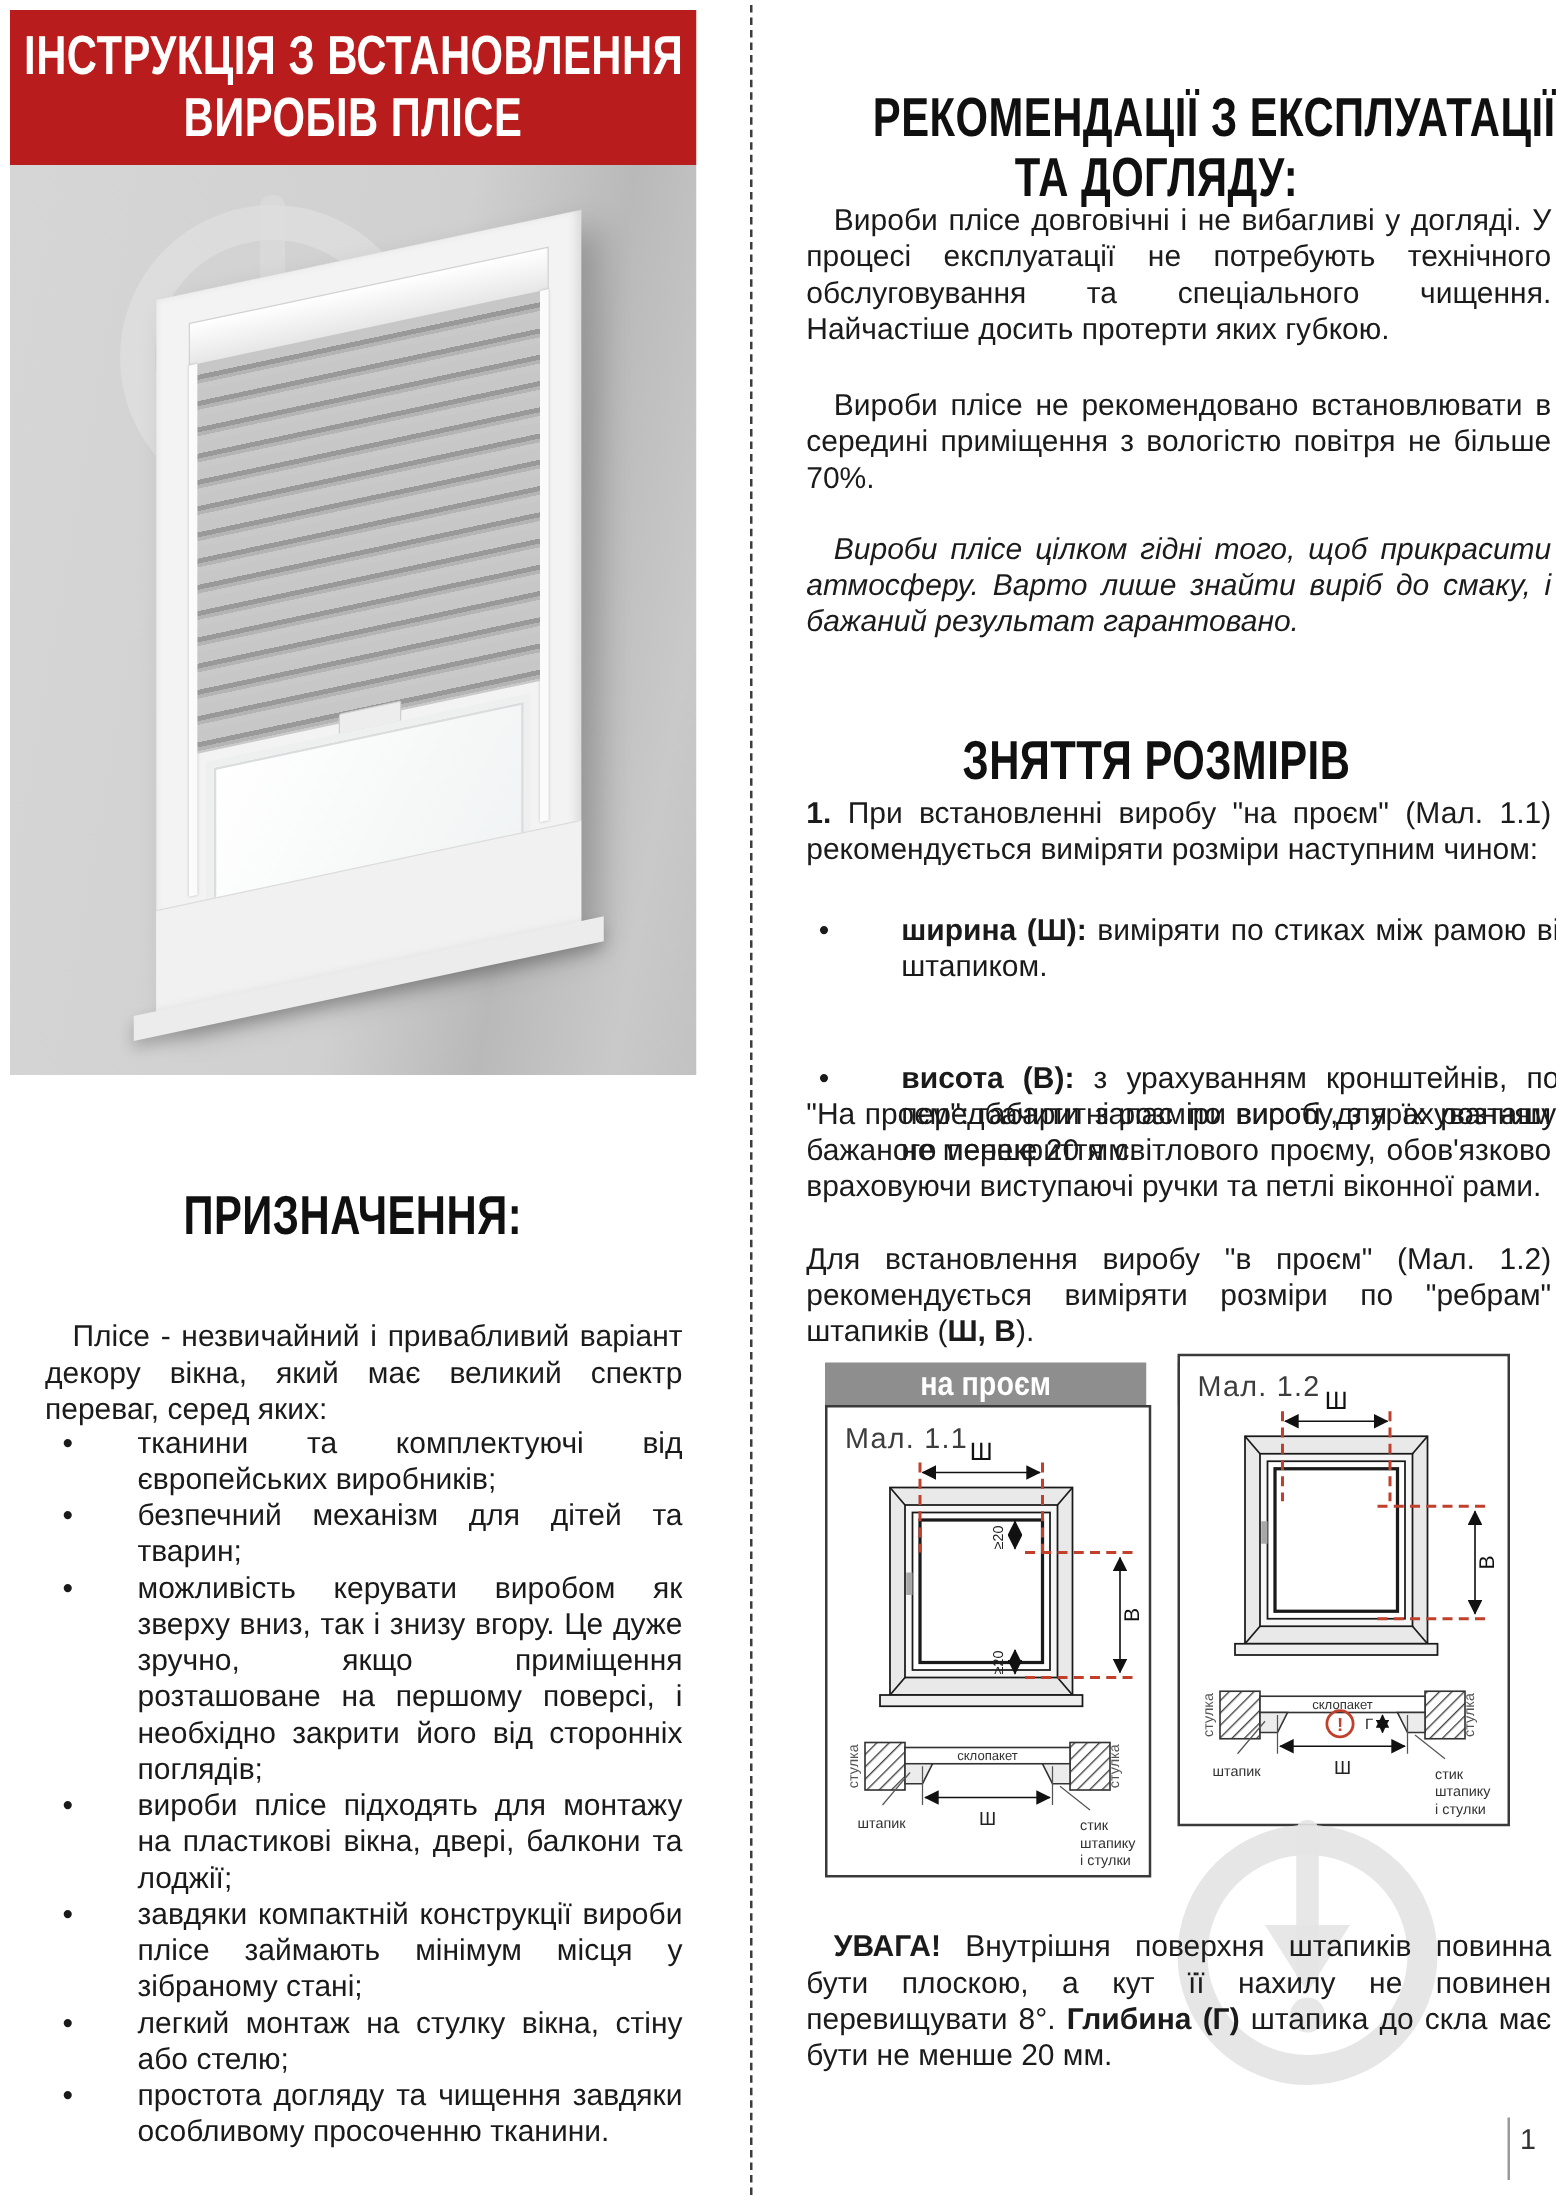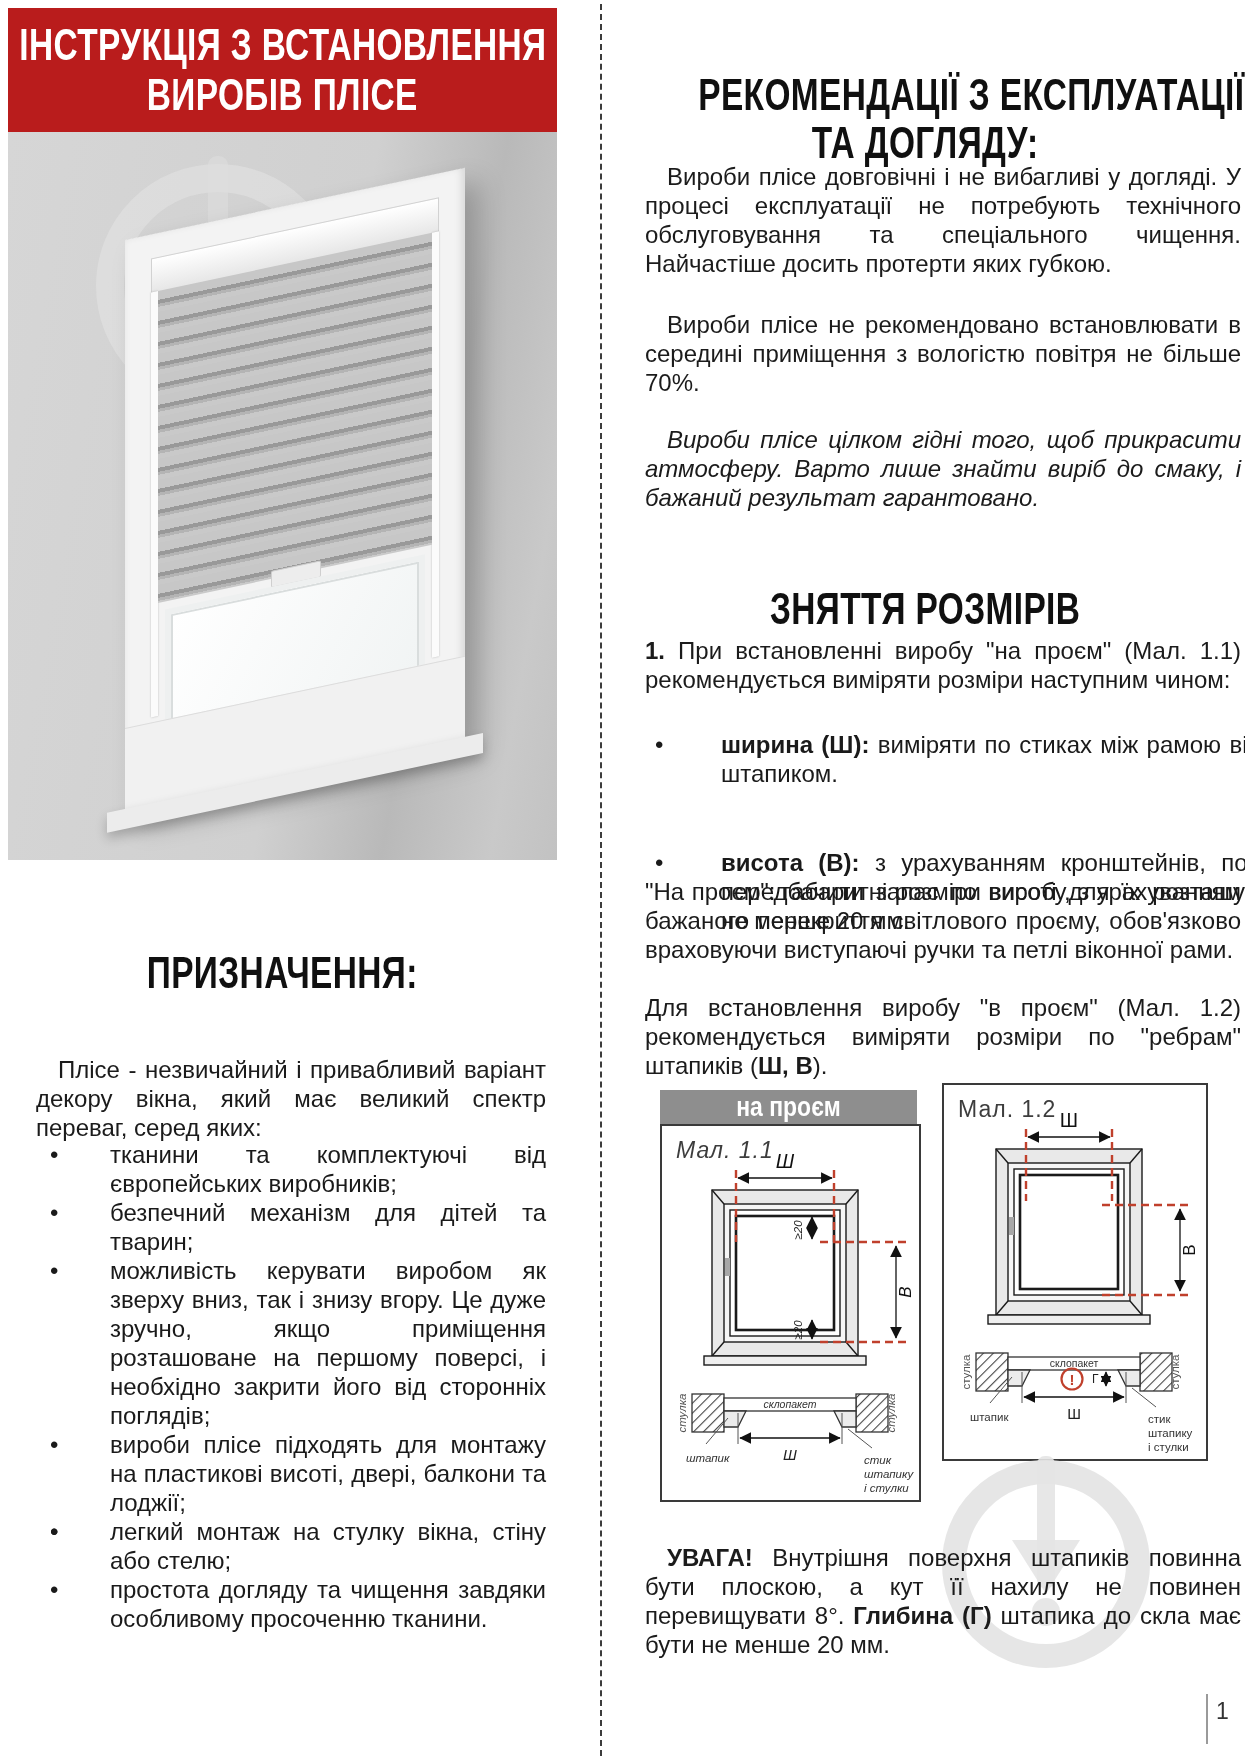--- a/index.html
+++ b/index.html
@@ -101,24 +101,24 @@
       <span class="dot">•</span>
       <span>тканини та комплектуючі від європейських виробників;</span></li>
     <li>
       <span class="dot">•</span>
       <span>безпечний механізм для дітей та тварин;</span></li>
     <li>
       <span class="dot">•</span>
       <span>можливість керувати виробом як зверху вниз, так і знизу вгору. Це дуже зручно, якщо приміщення розташоване на першому поверсі, і необхідно закрити його від сторонніх поглядів;</span></li>
     <li>
       <span class="dot">•</span>
-      <span>вироби плісе підходять для монтажу на пластикові висоті, двері, балкони та лоджії;</span></li>
-    <li>
-      <span class="dot">•</span>
-      </li>
+      <span>вироби плісе підходять для монтажу на пластикові вікна, двері, балкони та лоджії;</span></li>
+    <li>
+      <span class="dot">•</span>
+      <span>завдяки компактній конструкції вироби плісе займають мінімум місця у зібраному стані;</span></li>
     <li>
       <span class="dot">•</span>
       <span>легкий монтаж на стулку вікна, стіну або стелю;</span></li>
     <li>
       <span class="dot">•</span>
       <span>простота догляду та чищення завдяки особливому просоченню тканини.</span></li>
   </ul>
 
   <div class="abs center" style="left:612px;top:40px;width:626px;margin-top:31px;">
     <span class="cond" style="font-size:44px;line-height:48px;color:#101010;">РЕКОМЕНДАЦІЇ З ЕКСПЛУАТАЦІЇ</span><br>
@@ -155,21 +155,21 @@
     <span>Для встановлення виробу "в проєм" (Мал. 1.2) рекомендується виміряти розміри по "ребрам" штапиків (</span><span class="b">Ш, В</span><span>).</span>
   </div>
 
   <div class="abs figband" style="left:660px;top:1090px;width:257px;height:34px;">
     <span>на проєм</span>
   </div>
   <div class="abs figband" style="left:942px;top:1090px;width:262px;height:34px;">
     <span>у проєм</span>
   </div>
 
-  <div class="abs figbox" style="left:660px;top:1124px;width:257px;height:374px;font-style:italic;">
+  <div class="abs figbox" style="left:660px;top:1124px;width:257px;height:374px;">
     <svg class="fig-svg" viewBox="0 0 257 374">
       <defs>
         <marker id="f1ar" viewBox="0 0 8 8" markerWidth="9" markerHeight="9" refX="7.5" refY="4" orient="auto-start-reverse">
             <path d="M0,0 L8,4 L0,8 z" fill="#111"></path>
           </marker>
         <pattern id="f1h" width="7" height="7" patternTransform="rotate(45)" patternUnits="userSpaceOnUse">
           <rect width="7" height="7" fill="#fff"></rect>
           <line x1="0" y1="0" x2="0" y2="7" stroke="#444" stroke-width="2.2"></line>
         </pattern>
       </defs>

